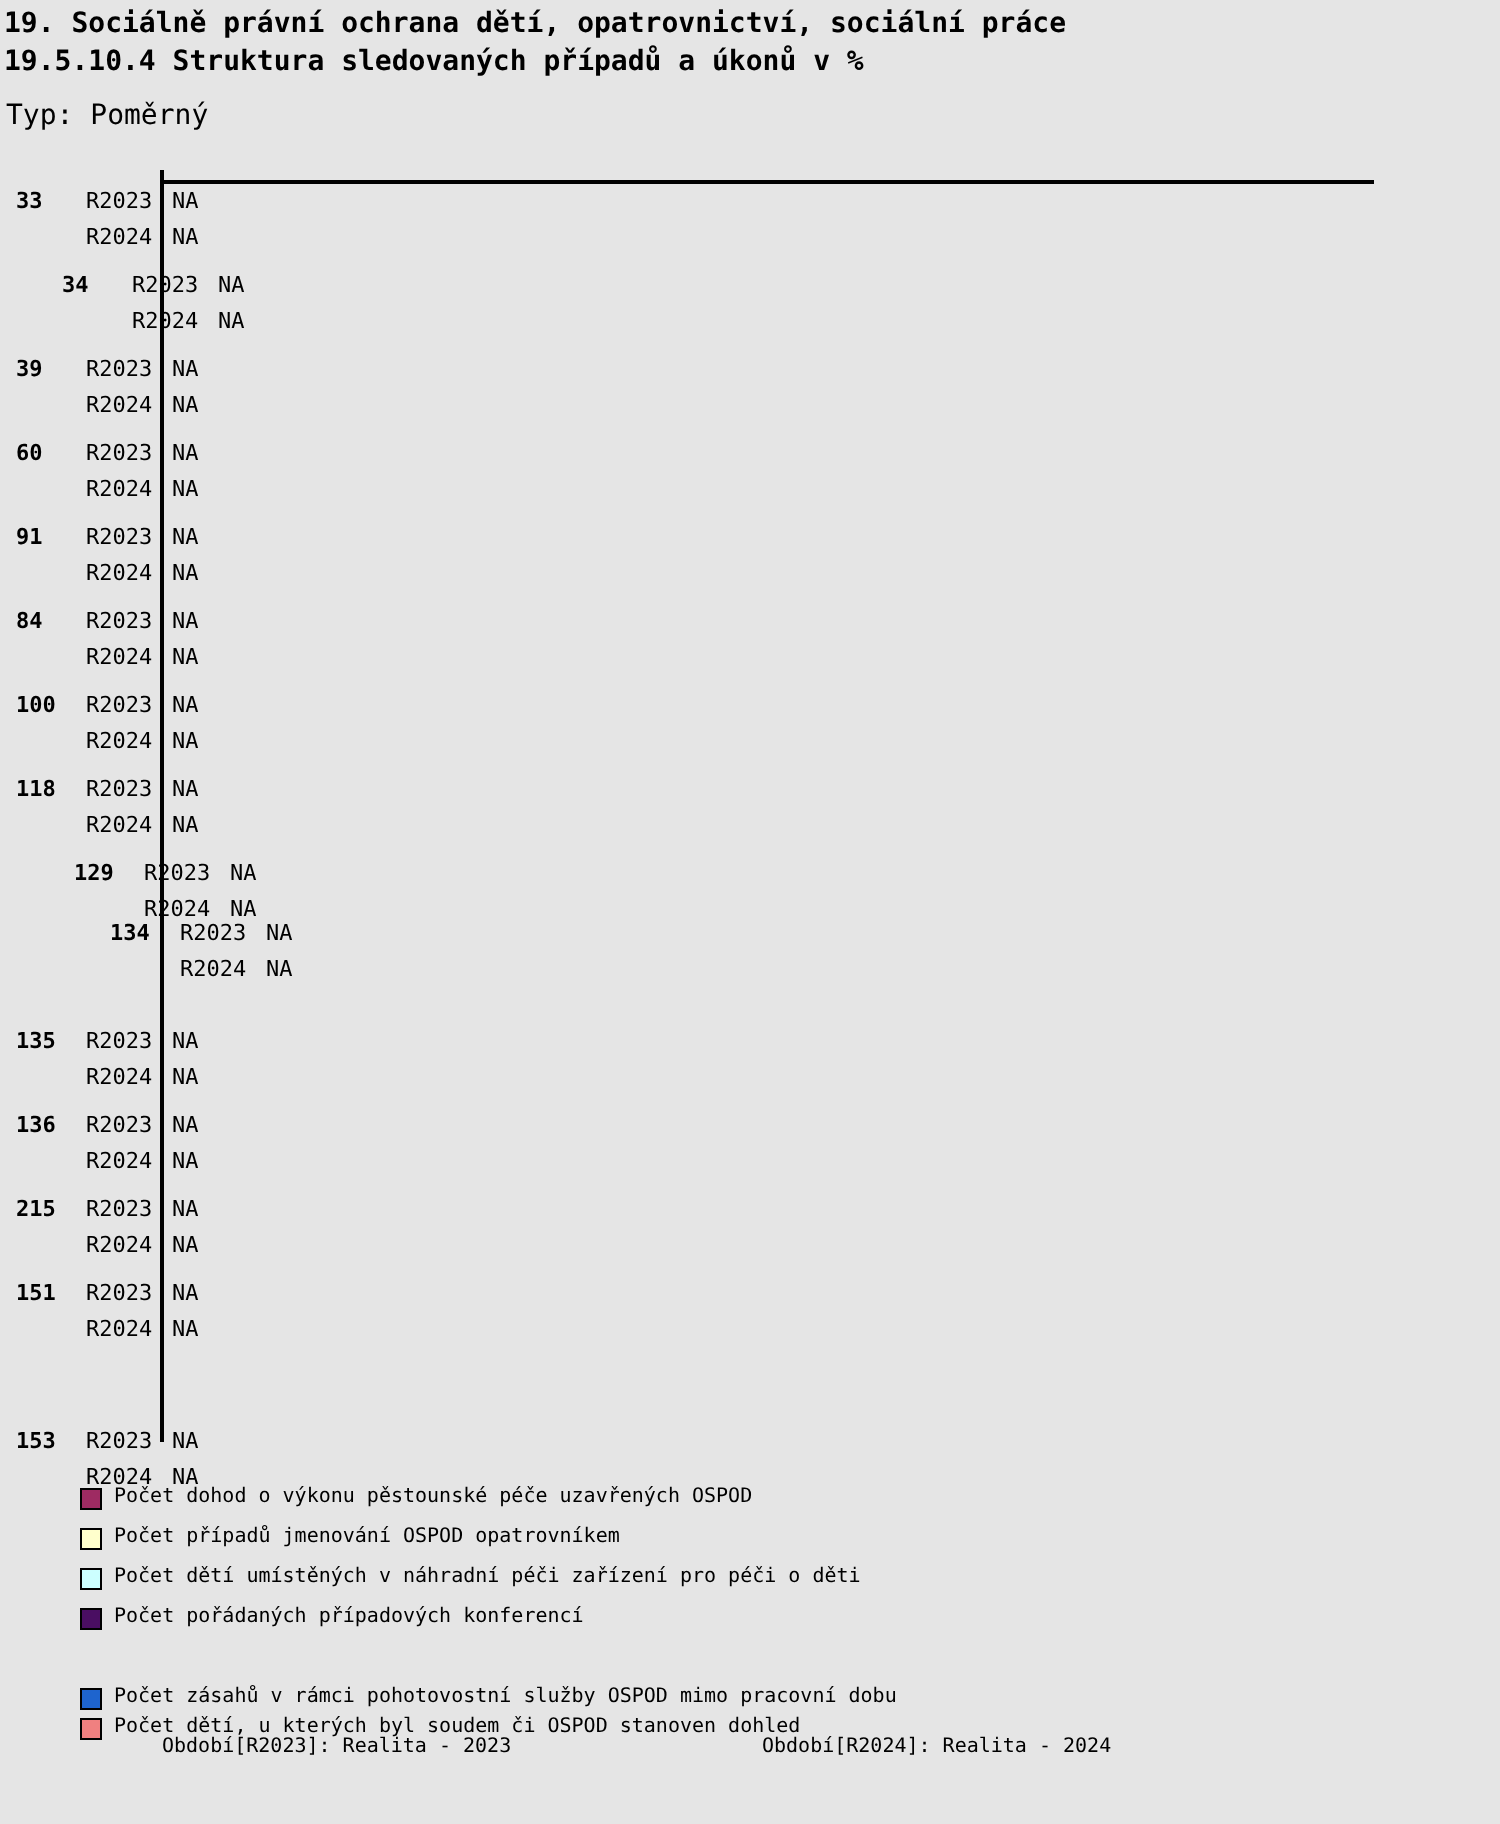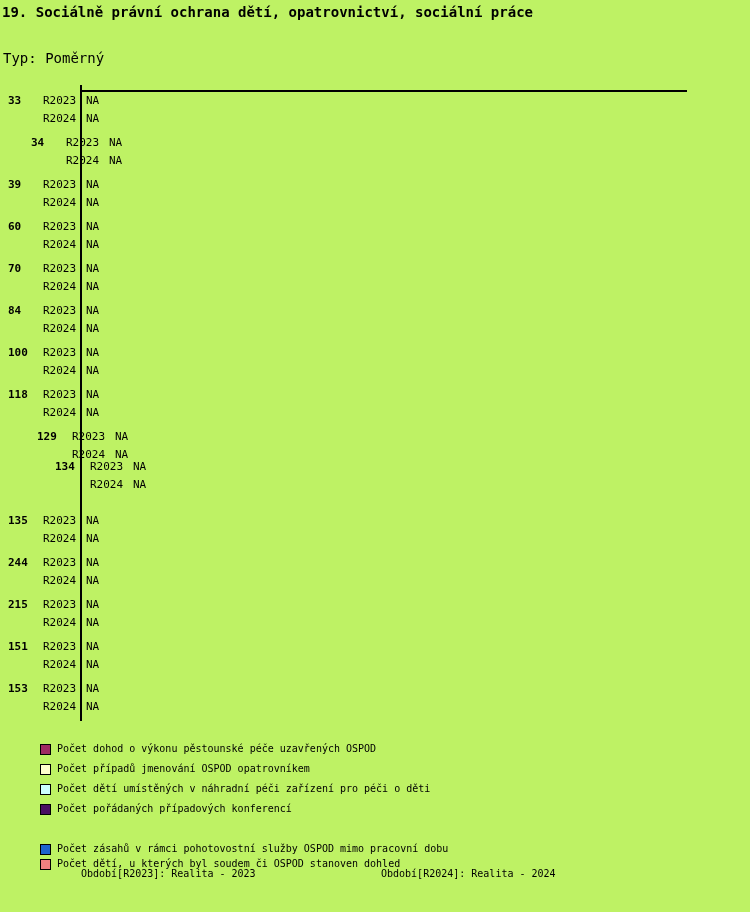--- a/index.html
+++ b/index.html
@@ -1,20 +1,20 @@
 <!DOCTYPE html>
 <html><head>
 <meta charset="utf-8">
 <style>
   html, body { margin: 0; padding: 0; background: #ffffff; }
   .screen {
     position: relative;
     width: 750px;
     height: 912px;
-    background: #bef264;
+    background: #e5e5e5;
     color: #000000;
     font-family: "DejaVu Sans Mono", "Liberation Mono", monospace;
     overflow: hidden;
   }
   .title-block {
     position: absolute;
     left: 2px;
     top: 3px;
   }
   .title-line {
@@ -110,20 +110,21 @@
   .footer-left  { left: 81px; }
   .footer-right { left: 381px; }
 </style>
 </head>
 <body>
 
 <div class="screen">
 
   <div class="title-block">
     <div class="title-line">19. Sociálně právní ochrana dětí, opatrovnictví, sociální práce</div>
+    <div class="title-line">19.5.10.4 Struktura sledovaných případů a úkonů v %</div>
   </div>
   <div class="type-label">Typ: Poměrný</div>
 
   <div class="axis-v"></div>
   <div class="axis-h"></div>
 
   <div id="groups-host">
   <div class="group" style="top: 92px;">
     <div class="row">
       <span class="grp">33</span>
@@ -167,21 +168,21 @@
       <span class="val">NA</span>
     </div>
     <div class="row">
       <span class="per">R2024</span>
       <span class="val">NA</span>
     </div>
   </div>
 
   <div class="group" style="top: 260px;">
     <div class="row">
-      <span class="grp">70</span>
+      <span class="grp">91</span>
       <span class="per">R2023</span>
       <span class="val">NA</span>
     </div>
     <div class="row">
       <span class="per">R2024</span>
       <span class="val">NA</span>
     </div>
   </div>
 
   <div class="group" style="top: 302px;">
@@ -251,21 +252,21 @@
       <span class="val">NA</span>
     </div>
     <div class="row">
       <span class="per">R2024</span>
       <span class="val">NA</span>
     </div>
   </div>
 
   <div class="group" style="top: 554px;">
     <div class="row">
-      <span class="grp">244</span>
+      <span class="grp">136</span>
       <span class="per">R2023</span>
       <span class="val">NA</span>
     </div>
     <div class="row">
       <span class="per">R2024</span>
       <span class="val">NA</span>
     </div>
   </div>
 
   <div class="group" style="top: 596px;">
@@ -285,21 +286,21 @@
       <span class="grp">151</span>
       <span class="per">R2023</span>
       <span class="val">NA</span>
     </div>
     <div class="row">
       <span class="per">R2024</span>
       <span class="val">NA</span>
     </div>
   </div>
 
-  <div class="group" style="top: 680px;">
+  <div class="group" style="top: 712px;">
     <div class="row">
       <span class="grp">153</span>
       <span class="per">R2023</span>
       <span class="val">NA</span>
     </div>
     <div class="row">
       <span class="per">R2024</span>
       <span class="val">NA</span>
     </div>
   </div>

